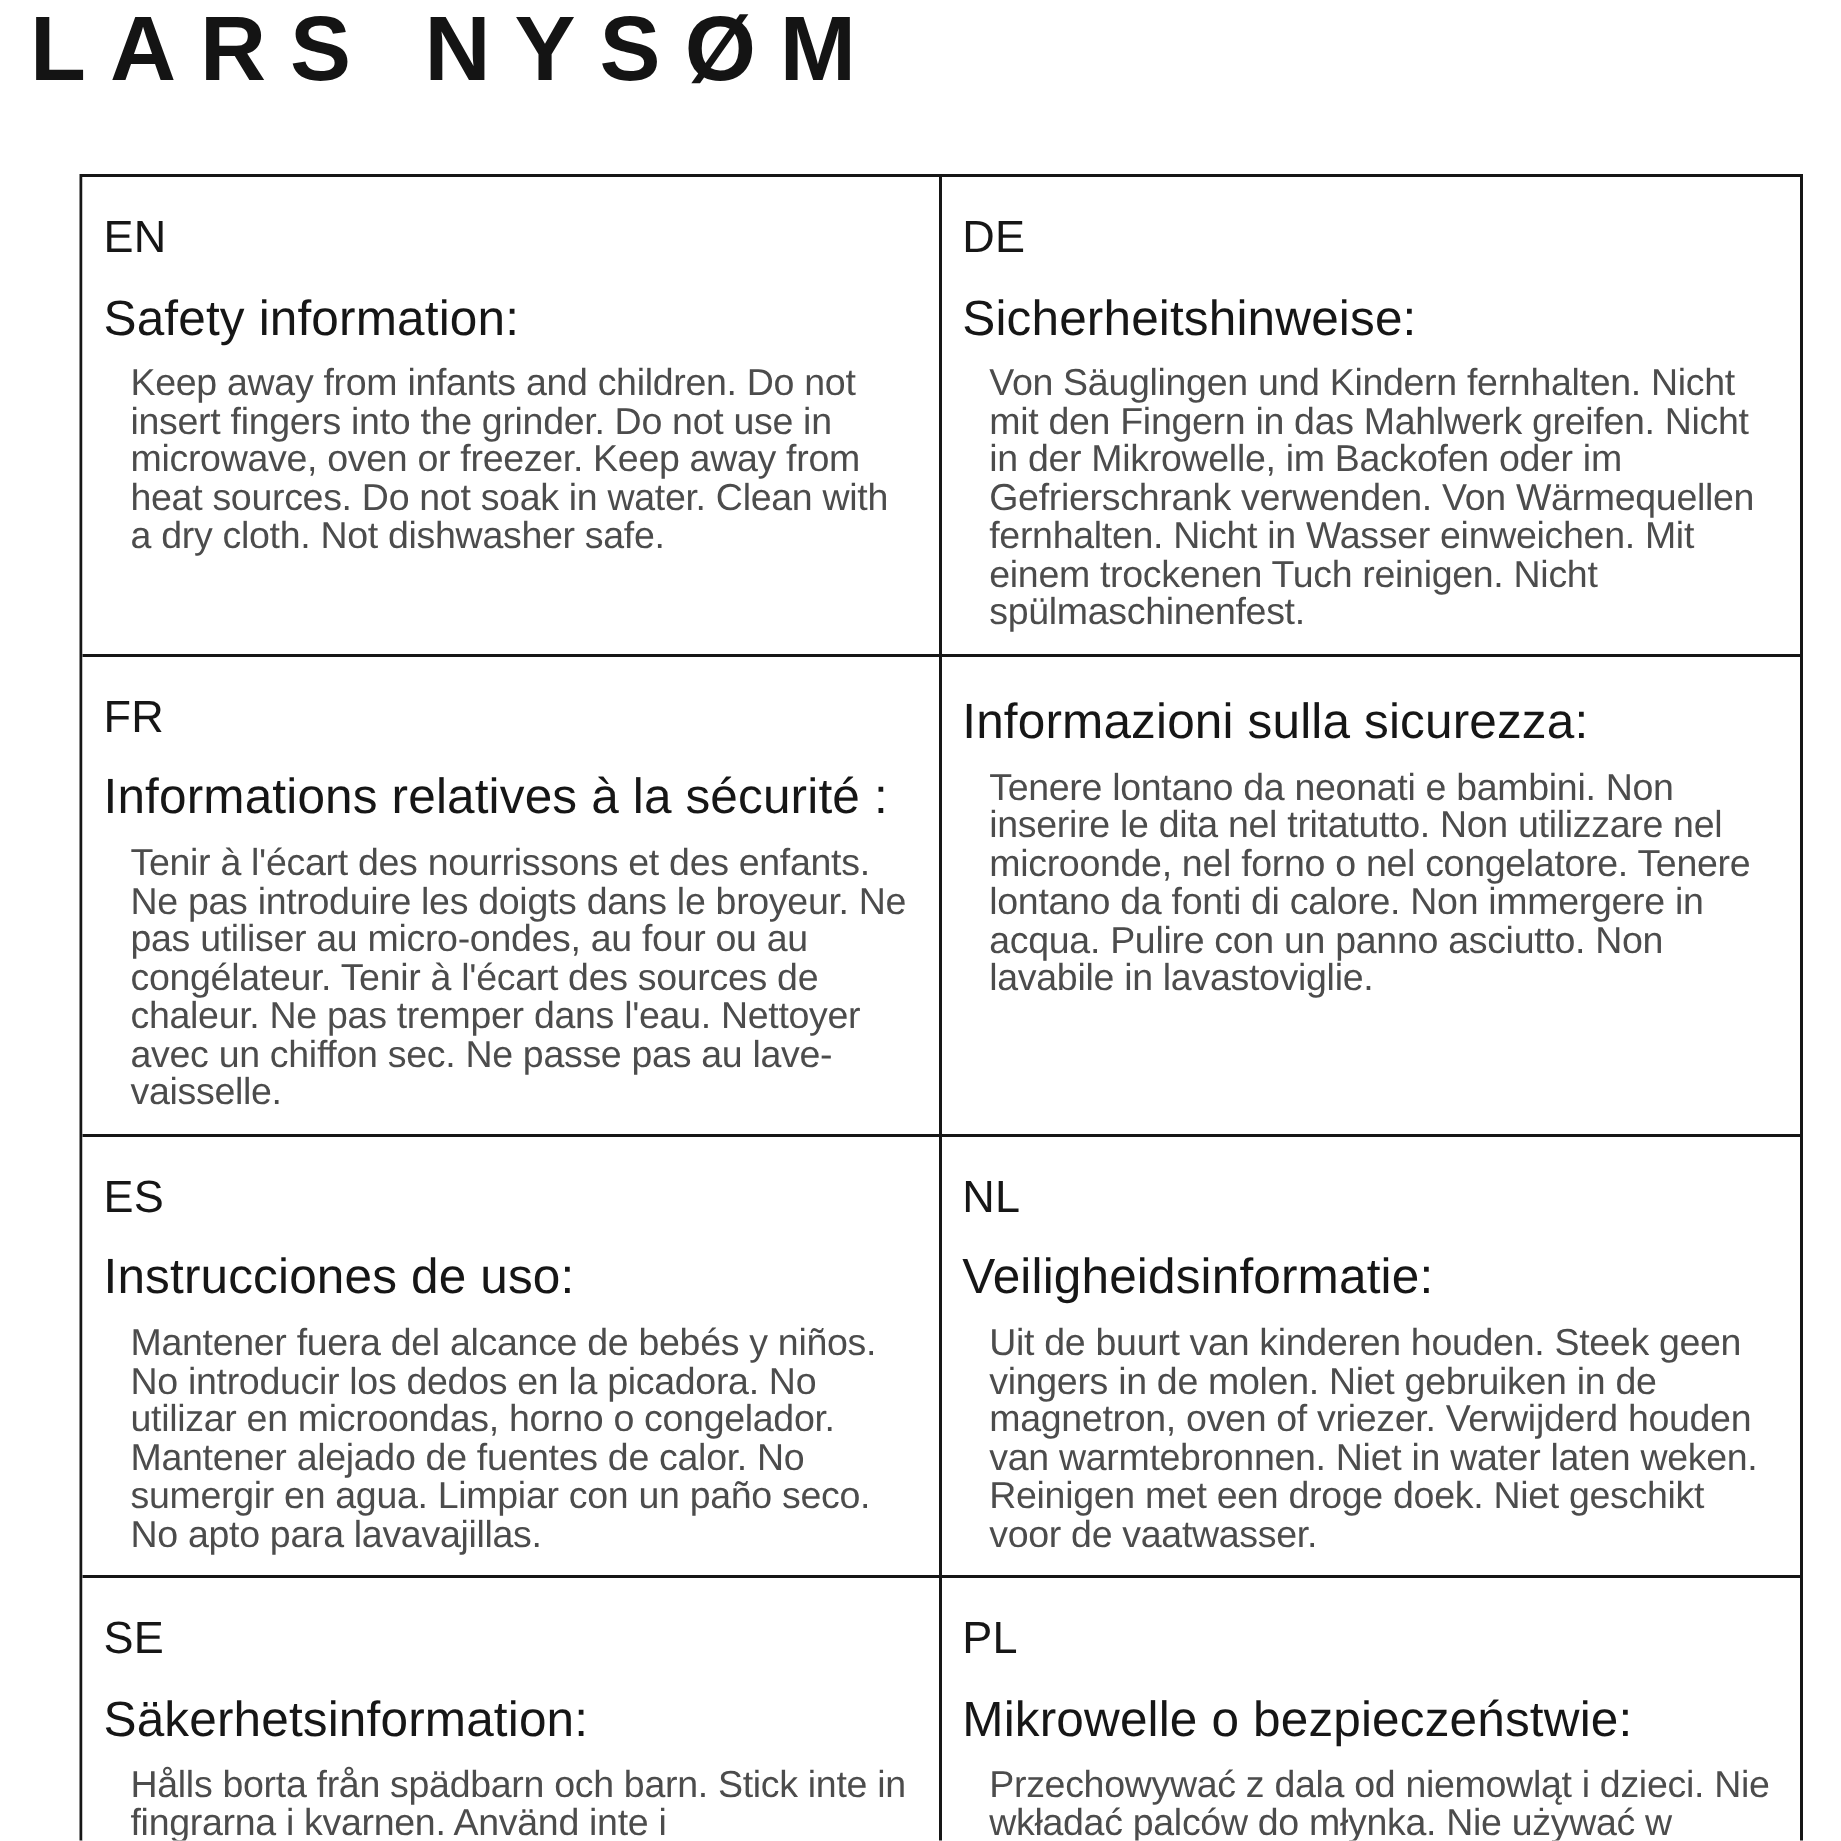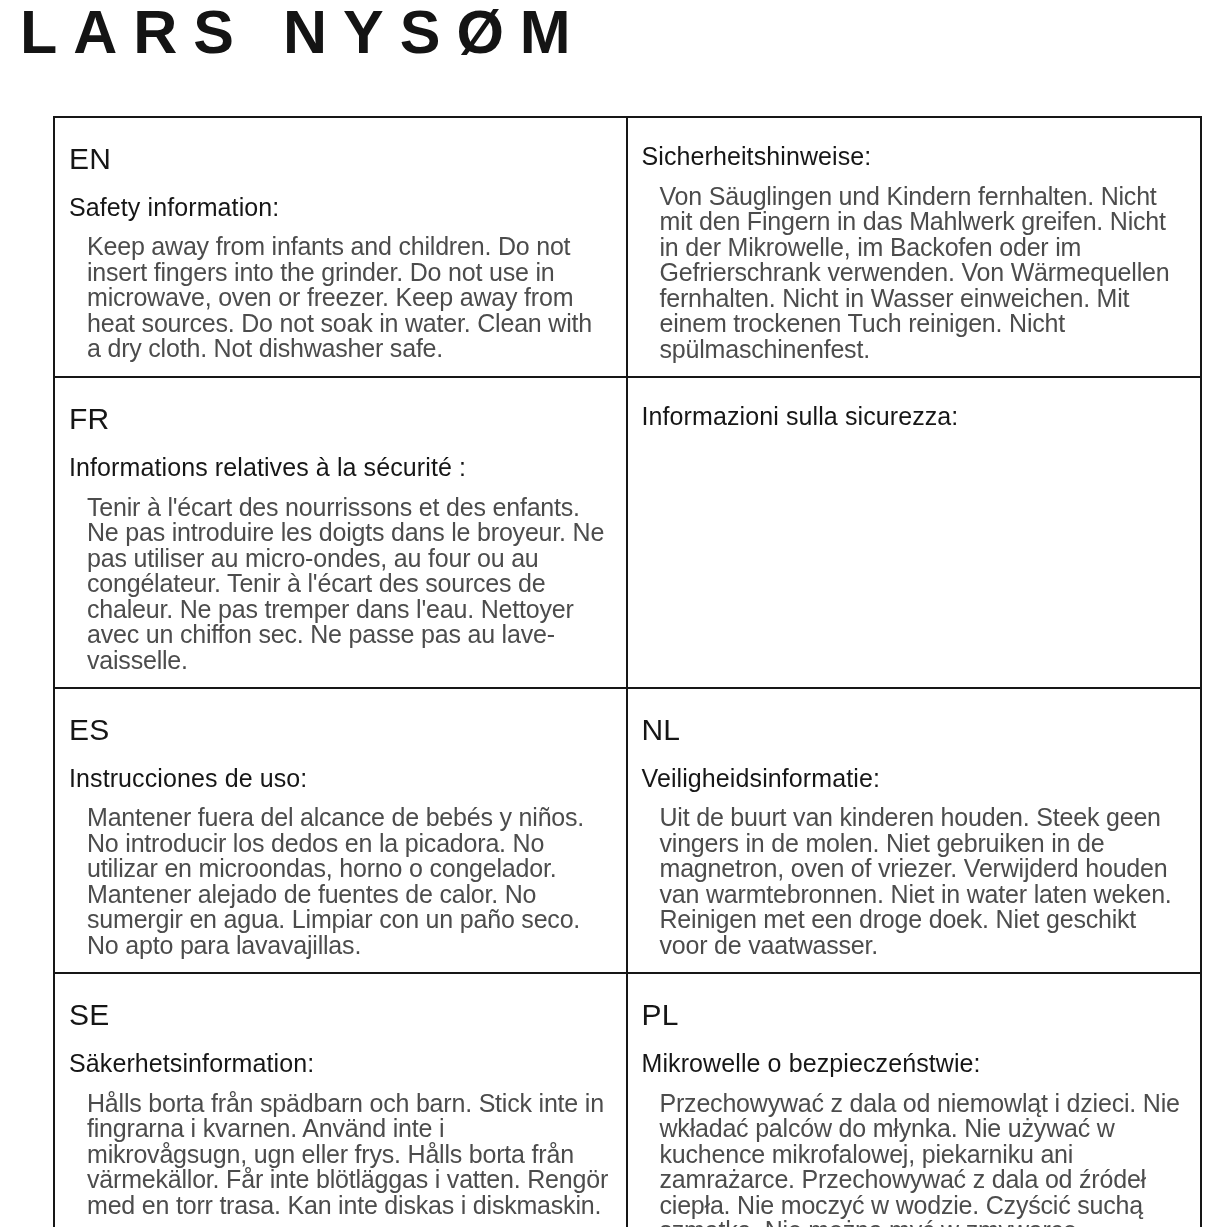--- a/index.html
+++ b/index.html
@@ -35,21 +35,21 @@
     background: #ffffff;
   }
   .cell:nth-child(2n) { border-right: none; }
   .cell:nth-child(7), .cell:nth-child(8) { border-bottom: none; }
 
   .lang {
     font-size: 30px; line-height: 1.15; color: #161616;
     letter-spacing: 0.2px; margin-bottom: 16px;
   }
   .heading {
-    font-size: 25px; line-height: 1.15; color: #161616;
+    font-size: 33px; line-height: 1.15; color: #161616;
     letter-spacing: 0.1px; margin-bottom: 13px;
   }
   .body {
     margin-left: 18px;
     font-size: 25px; line-height: 25.5px;
     letter-spacing: -0.2px;
     color: #4c4c4c;
   }
 </style>
 </head>
@@ -63,32 +63,34 @@
 
   <div class="grid">
 
     <section class="cell">
       <div class="lang">EN</div>
       <div class="heading">Safety information:</div>
       <p class="body">Keep away from infants and children. Do not insert fingers into the grinder. Do not use in microwave, oven or freezer. Keep away from heat sources. Do not soak in water. Clean with a dry cloth. Not dishwasher safe.</p>
     </section>
 
     <section class="cell">
+      <div class="lang">DE</div>
       <div class="heading">Sicherheitshinweise:</div>
       <p class="body">Von Säuglingen und Kindern fernhalten. Nicht mit den Fingern in das Mahlwerk greifen. Nicht in der Mikrowelle, im Backofen oder im Gefrierschrank verwenden. Von Wärmequellen fernhalten. Nicht in Wasser einweichen. Mit einem trockenen Tuch reinigen. Nicht spülmaschinenfest.</p>
     </section>
 
     <section class="cell">
       <div class="lang">FR</div>
       <div class="heading">Informations relatives à la sécurité :</div>
       <p class="body">Tenir à l'écart des nourrissons et des enfants. Ne pas introduire les doigts dans le broyeur. Ne pas utiliser au micro-ondes, au four ou au congélateur. Tenir à l'écart des sources de chaleur. Ne pas tremper dans l'eau. Nettoyer avec un chiffon sec. Ne passe pas au lave-vaisselle.</p>
     </section>
 
     <section class="cell">
       <div class="heading">Informazioni sulla sicurezza:</div>
+      <p class="body">Tenere lontano da neonati e bambini. Non inserire le dita nel tritatutto. Non utilizzare nel microonde, nel forno o nel congelatore. Tenere lontano da fonti di calore. Non immergere in acqua. Pulire con un panno asciutto. Non lavabile in lavastoviglie.</p>
     </section>
 
     <section class="cell">
       <div class="lang">ES</div>
       <div class="heading">Instrucciones de uso:</div>
       <p class="body">Mantener fuera del alcance de bebés y niños. No introducir los dedos en la picadora. No utilizar en microondas, horno o congelador. Mantener alejado de fuentes de calor. No sumergir en agua. Limpiar con un paño seco. No apto para lavavajillas.</p>
     </section>
 
     <section class="cell">
       <div class="lang">NL</div>

